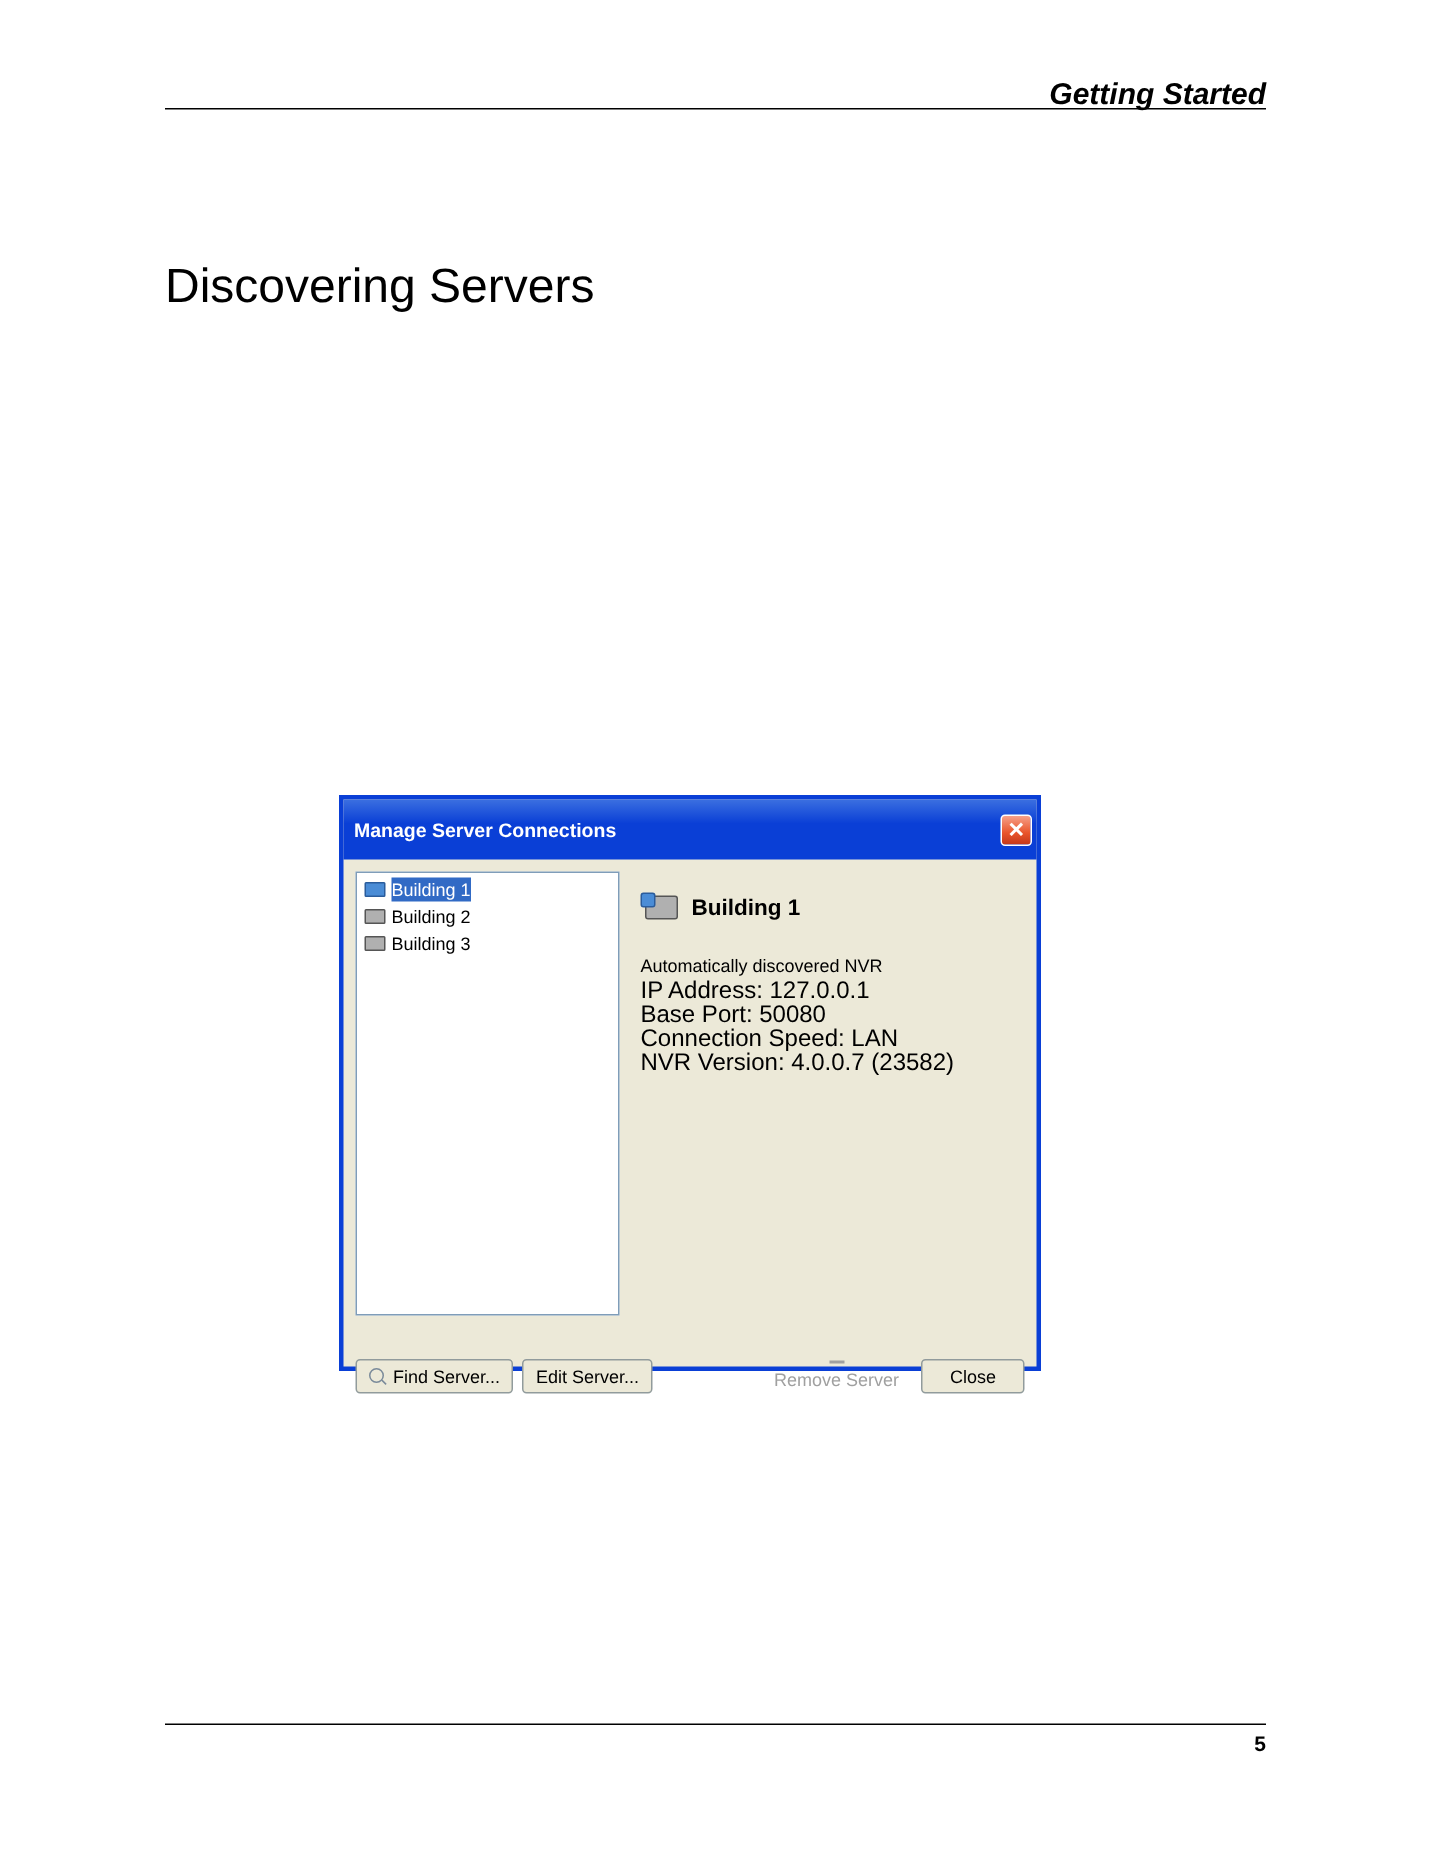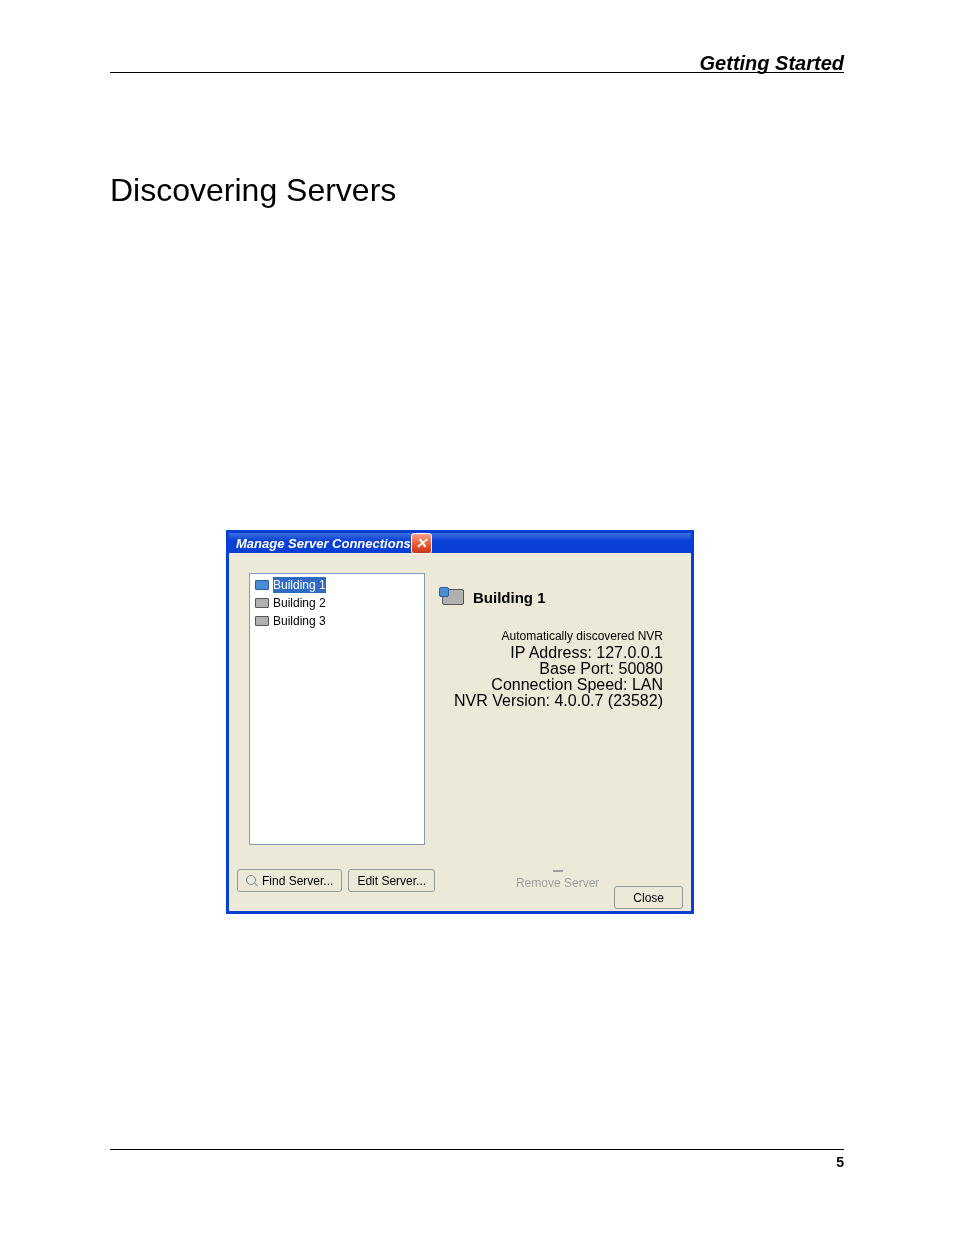--- a/index.html
+++ b/index.html
@@ -63,27 +63,26 @@
     position: absolute;
     left: 116px;
     top: 490px;
     width: 468px;
     height: 384px;
     border: 3px solid #0a3fd6;
     background: #ece9d8;
     font-family: Tahoma, Arial, sans-serif;
   }
   .titlebar {
-    height: 20px;
+    height: 40px;
     background: linear-gradient(to bottom, #3b6fe0, #0a3fd6 40%, #0a3fd6);
     display: flex;
     align-items: center;
-    justify-content: flex-start;
+    justify-content: space-between;
     padding: 0 3px 0 7px;
-    font-style: italic;
   }
   .titlebar-text {
     color: #fff;
     font-weight: bold;
     font-size: 13px;
   }
   .close-btn {
     width: 21px;
     height: 21px;
     background: linear-gradient(to bottom, #f6a089, #e9542a 60%, #c4371a);
@@ -93,23 +92,22 @@
     font-weight: bold;
     font-size: 14px;
     display: flex;
     align-items: center;
     justify-content: center;
     line-height: 1;
   }
   .dialog-body {
     display: flex;
     height: 312px;
-    padding: 20px;
+    padding: 8px;
     gap: 8px;
-    text-align: right;
   }
   .server-list {
     width: 176px;
     height: 100%;
     background: #fff;
     border: 1px solid #7f9db9;
     padding: 2px;
     font-size: 12px;
   }
   .list-item {
@@ -186,21 +184,21 @@
     font-weight: normal;
     font-size: 12px;
     margin-bottom: 2px;
   }
   .detail-line {
     font-size: 16px;
     line-height: 16px;
   }
   .button-row {
     display: flex;
-    align-items: flex-start;
+    align-items: flex-end;
     padding: 4px 8px 8px 8px;
     gap: 6px;
     font-size: 12px;
   }
   .btn {
     height: 23px;
     background: #ece9d8;
     border: 1px solid #919b9c;
     border-radius: 3px;
     padding: 0 8px;

